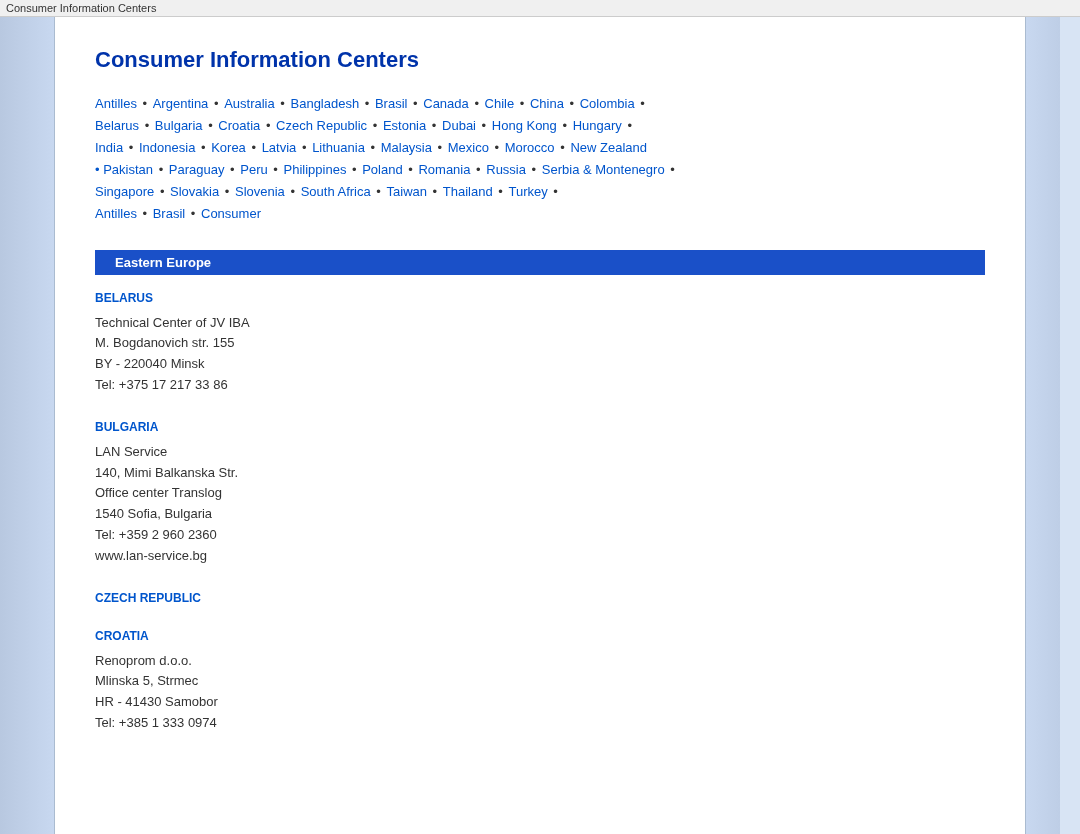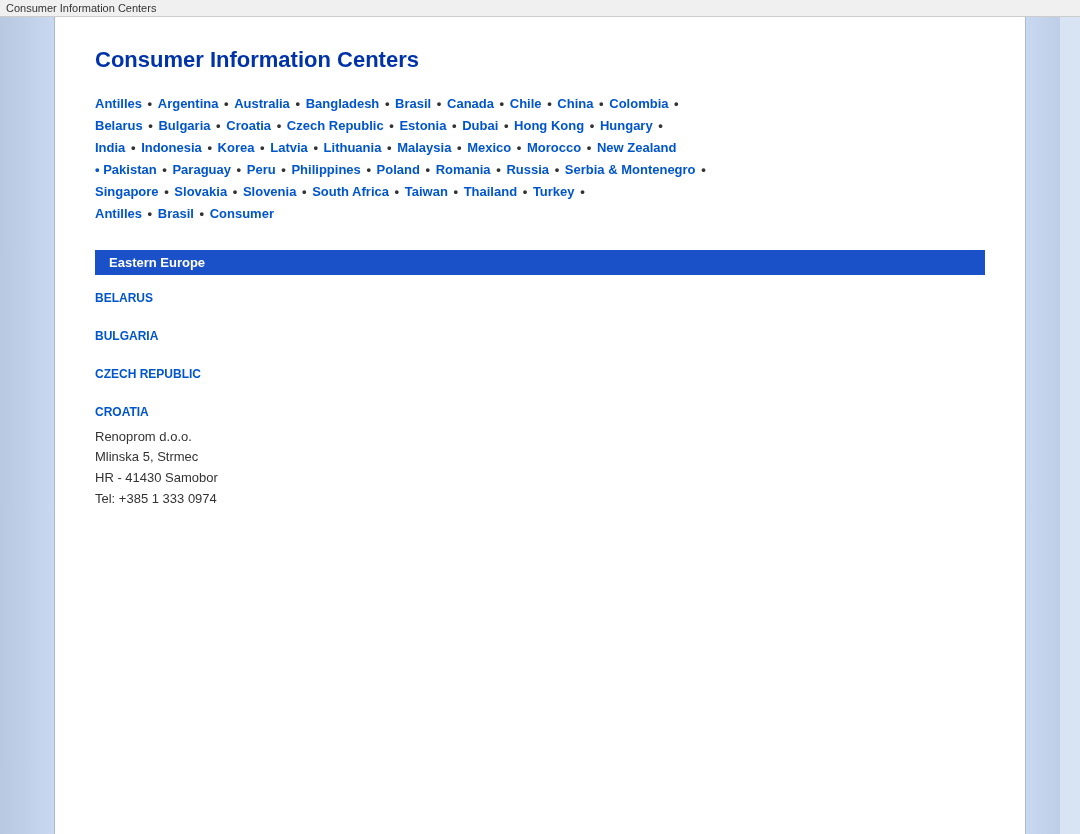--- a/index.html
+++ b/index.html
@@ -49,30 +49,29 @@
       font-size: 22px;
       font-weight: bold;
       color: #0033aa;
       margin-bottom: 20px;
     }
     .links-section {
       color: #0055cc;
       line-height: 1.7;
       margin-bottom: 24px;
       font-size: 13px;
-      font-weight: bold;
     }
     .links-section a {
       color: #0055cc;
       text-decoration: none;
     }
     .section-header {
       background: #1a50c8;
       color: white;
-      padding: 5px 14px;
+      padding: 5px 20px;
       font-size: 13px;
       font-weight: bold;
       margin-bottom: 16px;
     }
     .country-name {
       color: #0055cc;
       font-weight: bold;
       font-size: 12px;
       margin-bottom: 8px;
       text-transform: uppercase;
@@ -111,23 +110,33 @@
       <a href="#">Singapore</a><span class="separator"> • </span><a href="#">Slovakia</a><span class="separator"> • </span><a href="#">Slovenia</a><span class="separator"> • </span><a href="#">South Africa</a><span class="separator"> • </span><a href="#">Taiwan</a><span class="separator"> • </span><a href="#">Thailand</a><span class="separator"> • </span><a href="#">Turkey</a><span class="separator"> •</span><br>
       <a href="#">Antilles</a><span class="separator"> • </span><a href="#">Brasil</a><span class="separator"> • </span><a href="#">Consumer</a>
     </div>
 
     <div class="section-header">Eastern Europe</div>
 
     <div id="countries-container">
 
     <div class="country-block">
           <div class="country-name">BELARUS</div>
+          <div class="country-details" style="white-space: pre-line;">Technical Center of JV IBA
+M. Bogdanovich str. 155
+BY - 220040 Minsk
+Tel: +375 17 217 33 86</div>
         </div>
         <div class="country-block">
           <div class="country-name">BULGARIA</div>
+          <div class="country-details" style="white-space: pre-line;">LAN Service
+140, Mimi Balkanska Str.
+Office center Translog
+1540 Sofia, Bulgaria
+Tel: +359 2 960 2360
+www.lan-service.bg</div>
         </div>
         <div class="country-block">
           <div class="country-name">CZECH REPUBLIC</div>
         </div>
         <div class="country-block">
           <div class="country-name">CROATIA</div>
           <div class="country-details" style="white-space: pre-line;">Renoprom d.o.o.
 Mlinska 5, Strmec
 HR - 41430 Samobor
 Tel: +385 1 333 0974</div>

